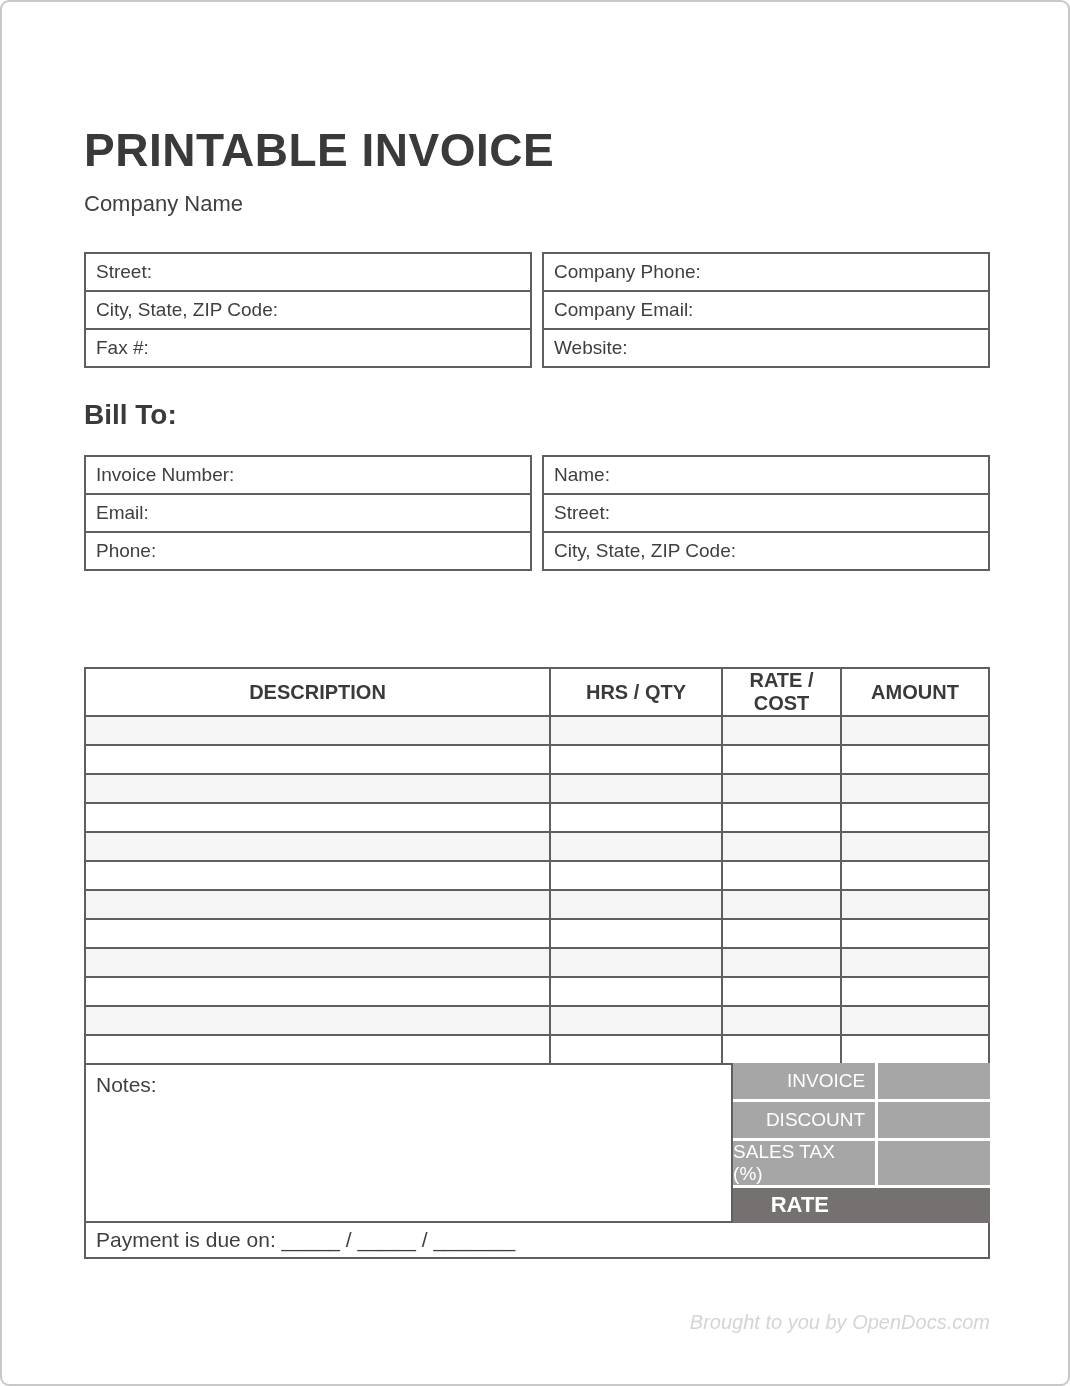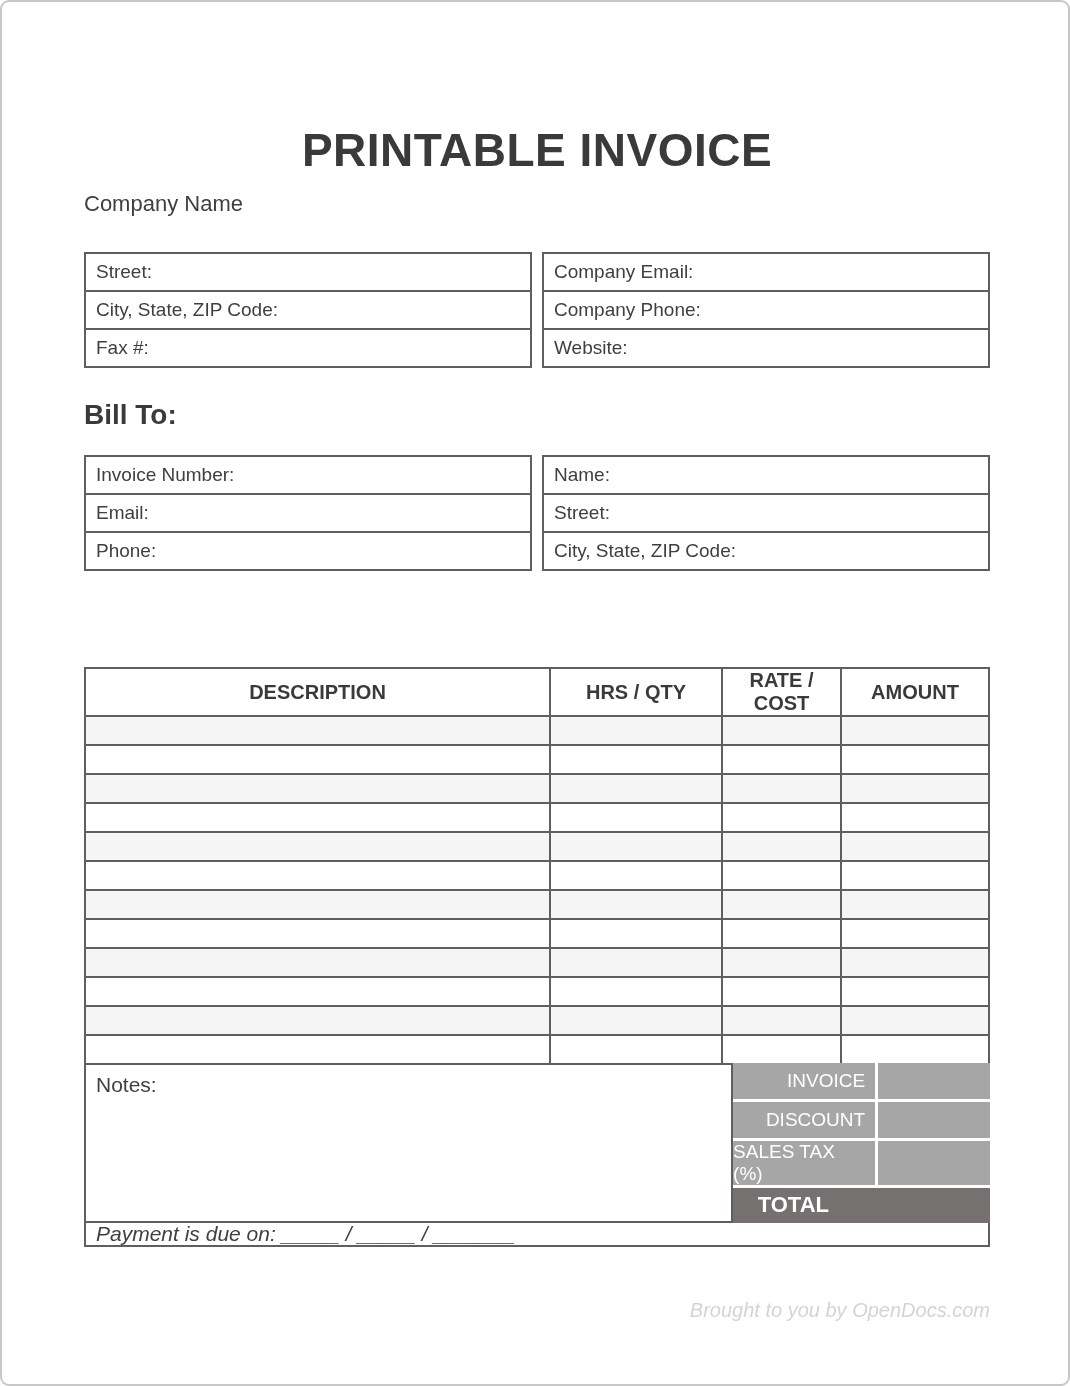--- a/index.html
+++ b/index.html
@@ -22,21 +22,20 @@
     width: 906px;
     margin-left: 82px;
   }
   .doc-title {
     margin-top: 124px;
     font-size: 46px;
     font-weight: bold;
     letter-spacing: 0.5px;
     color: var(--heading-text, #3a3a3a);
     line-height: 1.05;
-    text-align: center;
   }
   .company-name {
     margin-top: 17px;
     font-size: 22px;
     color: var(--body-text, #3f3f3f);
   }
   .pair-tables {
     display: flex;
     gap: 10px;
     margin-top: 35px;
@@ -120,28 +119,27 @@
     justify-content: flex-end;
     background: var(--total-bg, #767171);
     color: #ffffff;
     font-size: 22px;
     font-weight: bold;
     padding-right: 161px;
   }
   .payment-row {
     margin-top: -2px;
     width: 906px;
-    height: 26px;
+    height: 38px;
     border: 2px solid var(--table-border, #5f5f5f);
     display: flex;
     align-items: center;
     padding-left: 10px;
     font-size: 21px;
     background: #ffffff;
-    font-style: italic;
   }
   .footer-credit {
     margin-top: 52px;
     text-align: right;
     font-style: italic;
     font-size: 20px;
     color: var(--footer-text, #d4d4d4);
   }
 </style>
 </head>
@@ -170,26 +168,26 @@
             <td>
               <span>Fax #:</span>
             </td>
           </tr>
         </tbody>
       </table>
       <table>
         <tbody>
           <tr>
             <td>
+              <span>Company Phone:</span>
+            </td>
+          </tr>
+          <tr>
+            <td>
               <span>Company Email:</span>
-            </td>
-          </tr>
-          <tr>
-            <td>
-              <span>Company Phone:</span>
             </td>
           </tr>
           <tr>
             <td>
               <span>Website:</span>
             </td>
           </tr>
         </tbody>
       </table>
     </div>
@@ -327,21 +325,21 @@
         <span>Notes:</span>
       </div>
       <div class="summary">
         <div class="cell">INVOICE</div>
         <div class="cell value-cell"></div>
         <div class="cell">DISCOUNT</div>
         <div class="cell value-cell"></div>
         <div class="cell">SALES TAX (%)</div>
         <div class="cell value-cell"></div>
         <div class="total-row">
-          <span>TOTAL</span>
+          <span>RATE</span>
         </div>
       </div>
     </div>
 
     <div class="payment-row">
       <span>Payment is due on: _____ / _____ / _______</span>
     </div>
 
     <div class="footer-credit">Brought to you by OpenDocs.com</div>
 

